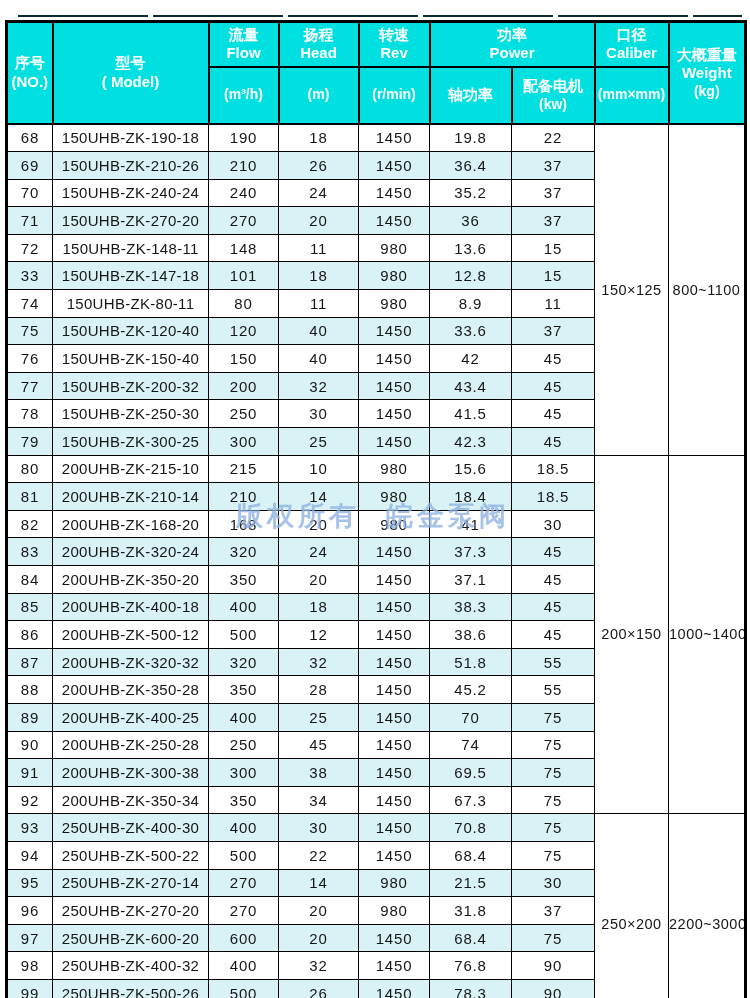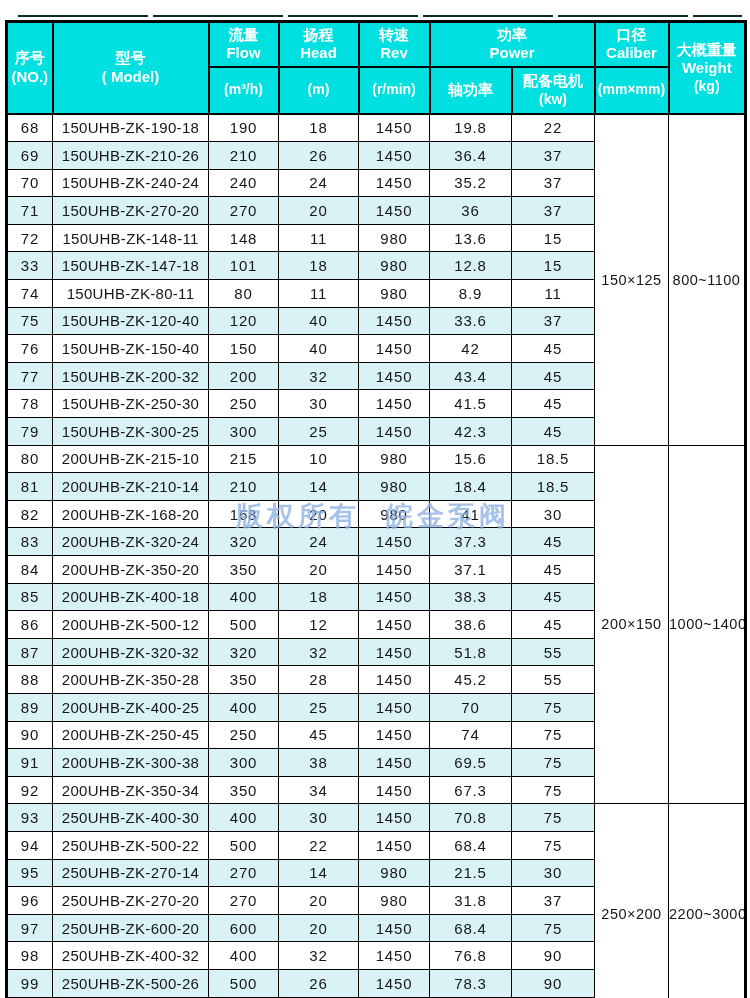--- a/index.html
+++ b/index.html
@@ -19,21 +19,21 @@
   }
   th,td{
     border:1.6px solid #000;text-align:center;vertical-align:middle;
     padding:0;overflow:hidden;
   }
   thead th{
     background:#00e0e0;color:#ffffff;font-weight:bold;
     font-size:15px;line-height:1.22;border-width:2px;
   }
   thead tr.tier1{height:45px;}
-  thead tr.tier2{height:47px;}
+  thead tr.tier2{height:57px;}
   thead .unit{font-size:14px;font-weight:bold;letter-spacing:0;}
   tbody td{
     height:26.6px;font-size:15px;color:#161616;background:#ffffff;
     letter-spacing:0.8px;
   }
   tbody td.model{letter-spacing:0.3px;}
   tbody tr.stripe td{background:#d9f2f6;}
   tbody td.merge{background:#ffffff !important;font-size:14.5px;letter-spacing:0.5px;}
   .watermark{
     position:absolute;left:236px;top:498px;z-index:5;pointer-events:none;
@@ -306,21 +306,21 @@
           <td>89</td>
           <td class="model">200UHB-ZK-400-25</td>
           <td>400</td>
           <td>25</td>
           <td>1450</td>
           <td>70</td>
           <td>75</td>
         </tr>
         <tr>
           <td>90</td>
-          <td class="model">200UHB-ZK-250-45</td>
+          <td class="model">200UHB-ZK-250-28</td>
           <td>250</td>
           <td>45</td>
           <td>1450</td>
           <td>74</td>
           <td>75</td>
         </tr>
         <tr class="stripe">
           <td>91</td>
           <td class="model">200UHB-ZK-300-38</td>
           <td>300</td>

